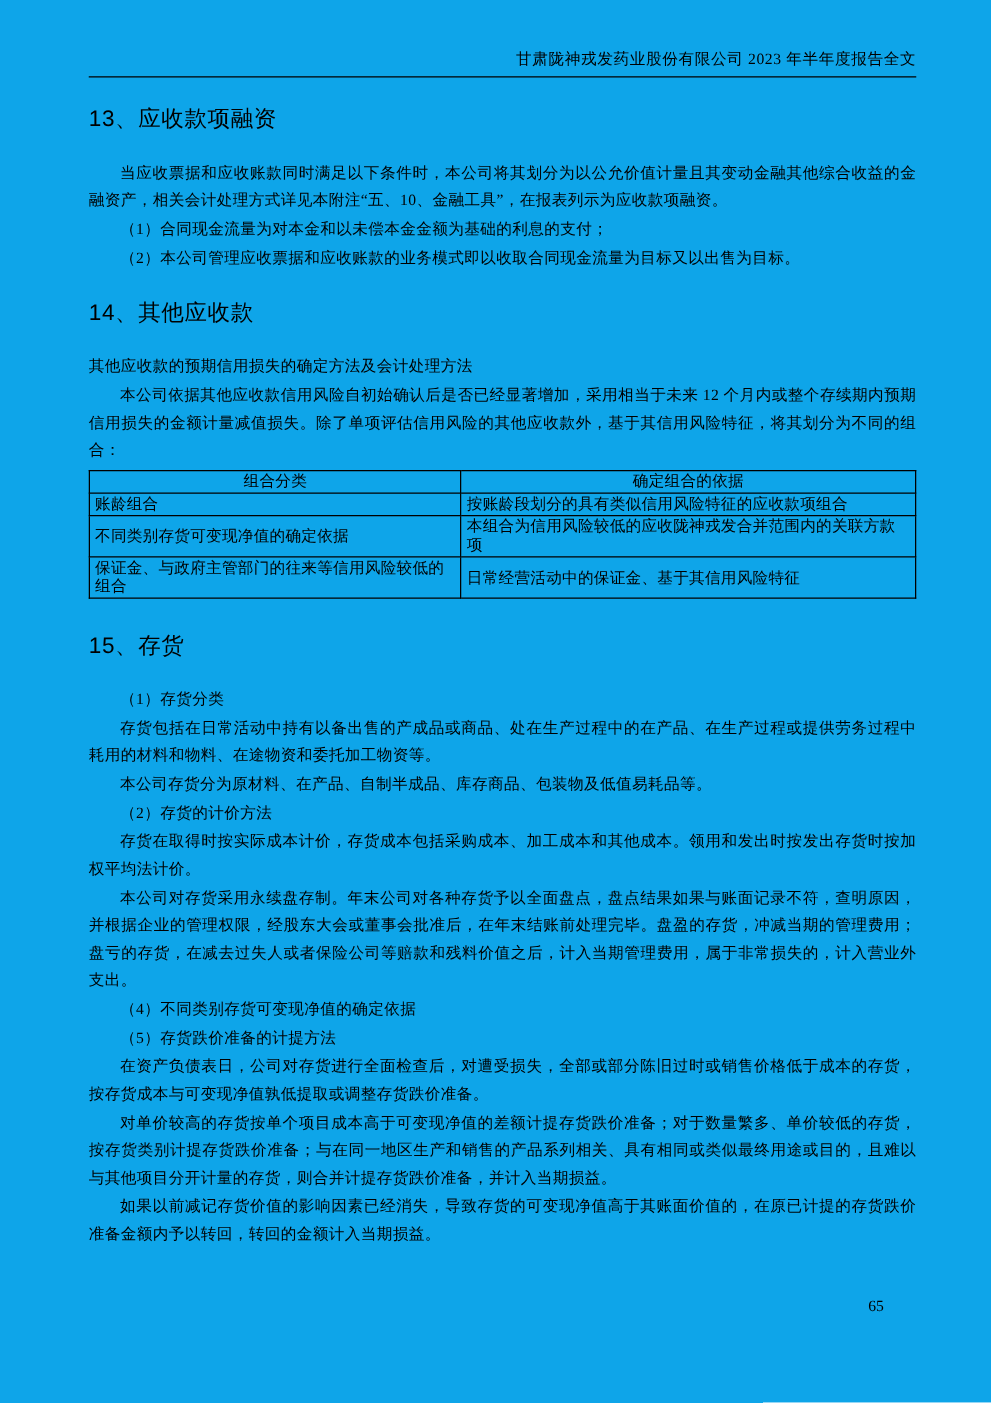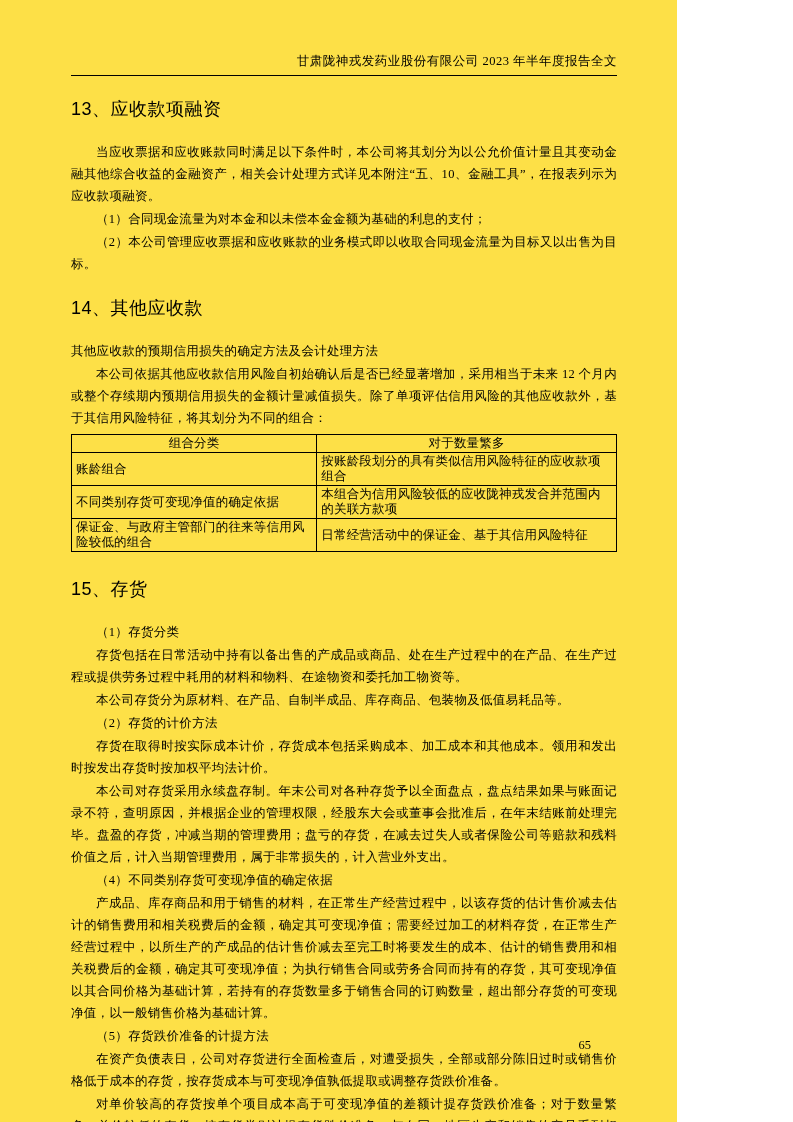--- a/index.html
+++ b/index.html
@@ -2,25 +2,25 @@
 <html><head>
 <meta charset="utf-8">
 <style>
   html, body {
     margin: 0;
     padding: 0;
     background: #ffffff;
   }
   .page {
     position: relative;
-    width: 677px;
+    width: 793px;
     height: 1122px;
-    background: #fde047;
+    background: #0ea5e9;
     box-sizing: border-box;
-    padding: 53px 60px 0 71px;
+    padding: 39px 60px 0 71px;
     font-family: "Liberation Serif", "DejaVu Serif", serif;
     color: #000000;
     overflow: hidden;
   }
   .doc-header {
     text-align: right;
     font-size: 12.5px;
     line-height: 16px;
     padding-bottom: 6px;
     border-bottom: 1.5px solid #000000;
@@ -89,21 +89,21 @@
   <p class="body">（2）本公司管理应收票据和应收账款的业务模式即以收取合同现金流量为目标又以出售为目标。</p>
 
   <h2 class="sec">14、其他应收款</h2>
   <p class="body noindent">其他应收款的预期信用损失的确定方法及会计处理方法</p>
   <p class="body">本公司依据其他应收款信用风险自初始确认后是否已经显著增加，采用相当于未来 12 个月内或整个存续期内预期信用损失的金额计量减值损失。除了单项评估信用风险的其他应收款外，基于其信用风险特征，将其划分为不同的组合：</p>
 
   <table class="grid">
     <thead>
       <tr>
         <th class="col-category">组合分类</th>
-        <th>对于数量繁多</th>
+        <th>确定组合的依据</th>
       </tr>
     </thead>
     <tbody>
       <tr>
         <td class="col-category">账龄组合</td>
         <td>按账龄段划分的具有类似信用风险特征的应收款项组合</td>
       </tr>
       <tr>
         <td class="col-category">不同类别存货可变现净值的确定依据</td>
         <td>本组合为信用风险较低的应收陇神戎发合并范围内的关联方款项</td>
@@ -116,21 +116,20 @@
   </table>
 
   <h2 class="sec sec-after-table">15、存货</h2>
   <p class="body">（1）存货分类</p>
   <p class="body">存货包括在日常活动中持有以备出售的产成品或商品、处在生产过程中的在产品、在生产过程或提供劳务过程中耗用的材料和物料、在途物资和委托加工物资等。</p>
   <p class="body">本公司存货分为原材料、在产品、自制半成品、库存商品、包装物及低值易耗品等。</p>
   <p class="body">（2）存货的计价方法</p>
   <p class="body">存货在取得时按实际成本计价，存货成本包括采购成本、加工成本和其他成本。领用和发出时按发出存货时按加权平均法计价。</p>
   <p class="body">本公司对存货采用永续盘存制。年末公司对各种存货予以全面盘点，盘点结果如果与账面记录不符，查明原因，并根据企业的管理权限，经股东大会或董事会批准后，在年末结账前处理完毕。盘盈的存货，冲减当期的管理费用；盘亏的存货，在减去过失人或者保险公司等赔款和残料价值之后，计入当期管理费用，属于非常损失的，计入营业外支出。</p>
   <p class="body">（4）不同类别存货可变现净值的确定依据</p>
-  <p class="body">产成品、库存商品和用于销售的材料，在正常生产经营过程中，以该存货的估计售价减去估计的销售费用和相关税费后的金额，确定其可变现净值；需要经过加工的材料存货，在正常生产经营过程中，以所生产的产成品的估计售价减去至完工时将要发生的成本、估计的销售费用和相关税费后的金额，确定其可变现净值；为执行销售合同或劳务合同而持有的存货，其可变现净值以其合同价格为基础计算，若持有的存货数量多于销售合同的订购数量，超出部分存货的可变现净值，以一般销售价格为基础计算。</p>
   <p class="body">（5）存货跌价准备的计提方法</p>
   <p class="body">在资产负债表日，公司对存货进行全面检查后，对遭受损失，全部或部分陈旧过时或销售价格低于成本的存货，按存货成本与可变现净值孰低提取或调整存货跌价准备。</p>
   <p class="body">对单价较高的存货按单个项目成本高于可变现净值的差额计提存货跌价准备；对于数量繁多、单价较低的存货，按存货类别计提存货跌价准备；与在同一地区生产和销售的产品系列相关、具有相同或类似最终用途或目的，且难以与其他项目分开计量的存货，则合并计提存货跌价准备，并计入当期损益。</p>
   <p class="body">如果以前减记存货价值的影响因素已经消失，导致存货的可变现净值高于其账面价值的，在原已计提的存货跌价准备金额内予以转回，转回的金额计入当期损益。</p>
 
   <div class="page-number">65</div>
 
 </div>
 
 </body></html>

